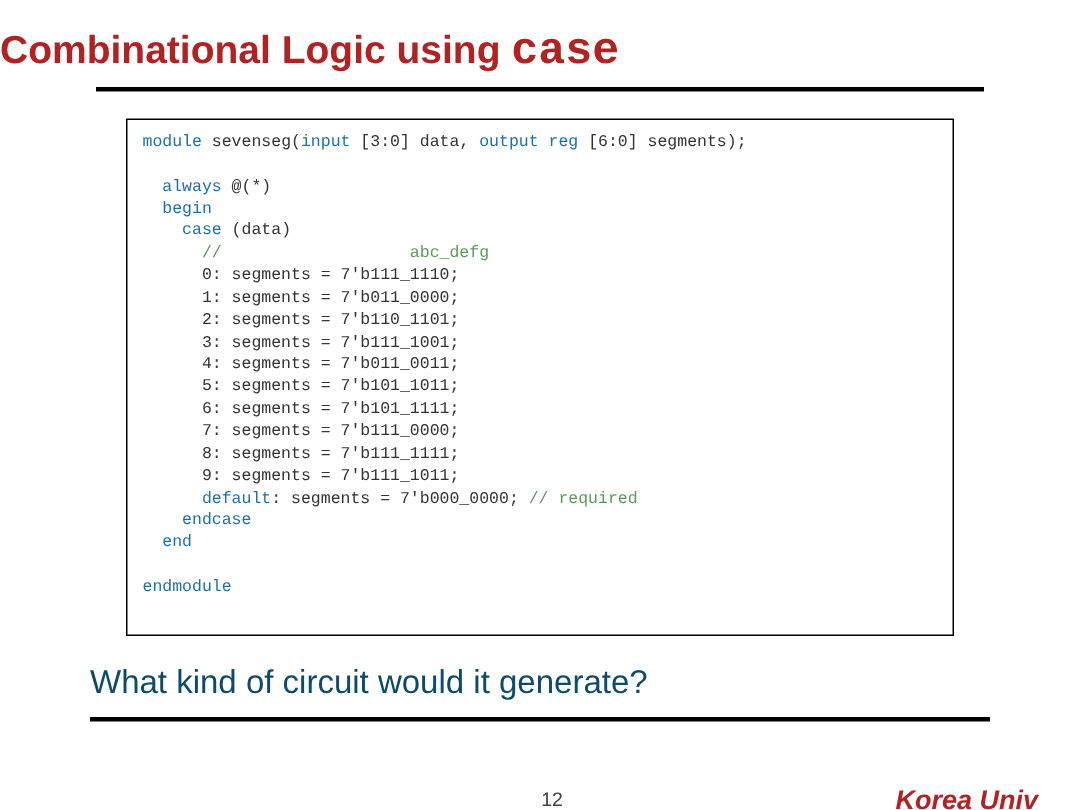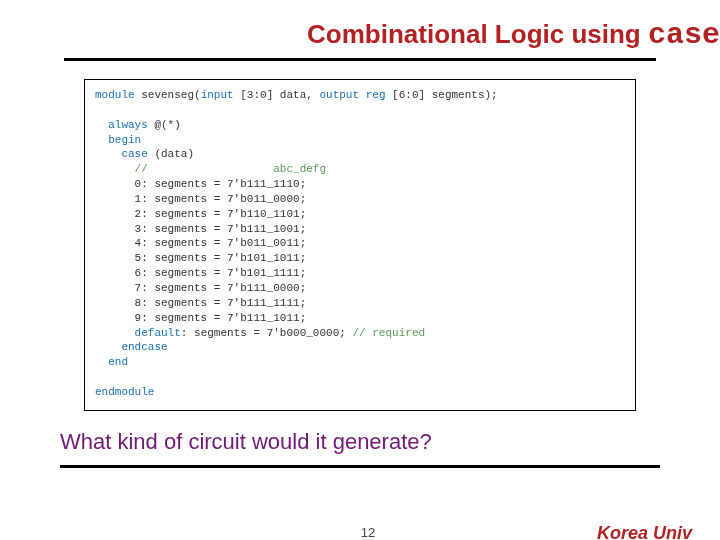--- a/index.html
+++ b/index.html
@@ -11,51 +11,51 @@
     font-family: Arial, Helvetica, sans-serif;
     overflow: hidden;
   }
   .slide {
     width: 720px;
     height: 540px;
     position: relative;
     box-sizing: border-box;
   }
   .title {
-    text-align: right;
+    text-align: left;
     font-weight: bold;
     color: #b22222;
     font-size: 26px;
     margin-top: 18px;
   }
   .title .kw {
     font-family: "Courier New", monospace;
     font-size: 30px;
   }
   .hr-top {
     border: none;
     border-top: 3px solid #000;
     margin: 6px 64px 0 64px;
   }
   .codebox {
     margin: 18px 84px 0 84px;
     border: 1px solid #000;
-    padding: 8px 10px 10px 10px;
+    padding: 8px 10px 23px 10px;
     font-family: "Courier New", monospace;
     font-size: 11px;
     line-height: 1.35;
     white-space: pre;
     color: #333;
   }
   .codebox .kw { color: #1a6fb3; }
   .codebox .cm { color: #5a9b5a; }
   .question {
     margin: 18px 60px 0 60px;
     font-size: 22px;
-    color: #701a75;
+    color: #0c4a6e;
   }
   .hr-bot {
     border: none;
     border-top: 3px solid #000;
     margin: 10px 60px 0 60px;
   }
   .pagenum {
     position: absolute;
     left: 16px; right: 0;
     bottom: 18px;

